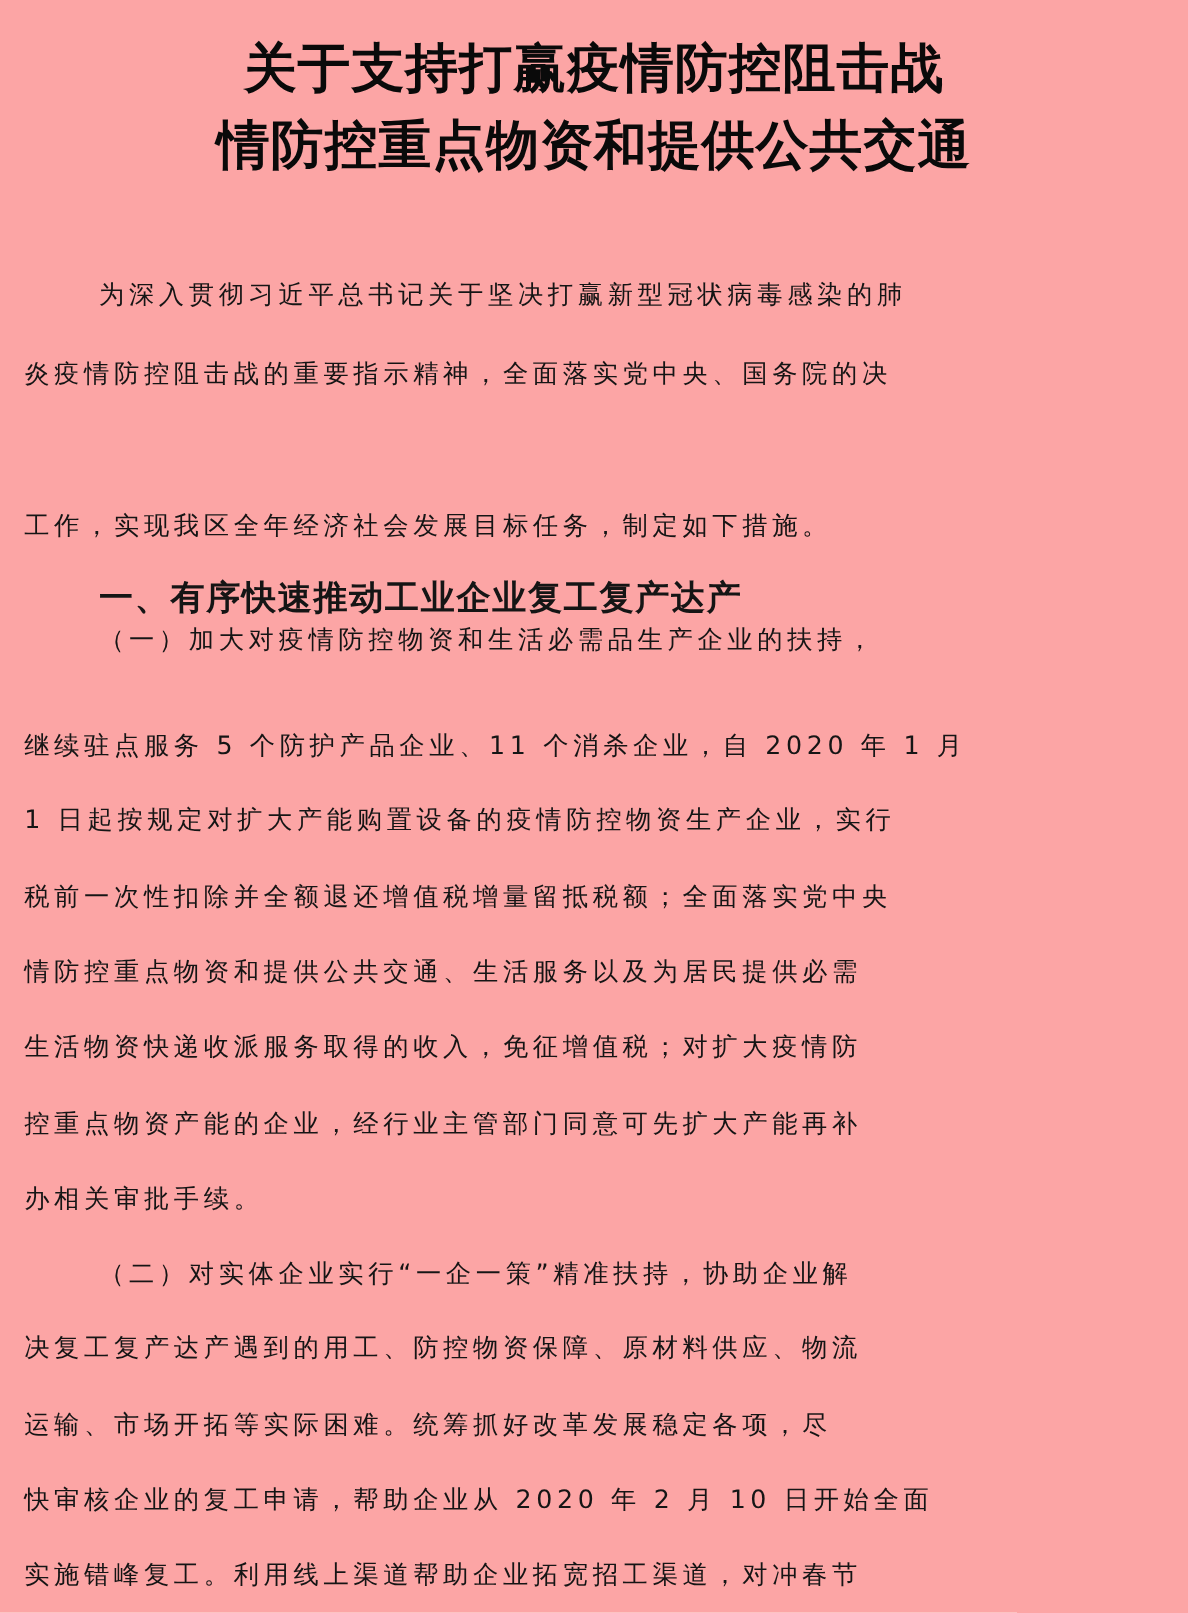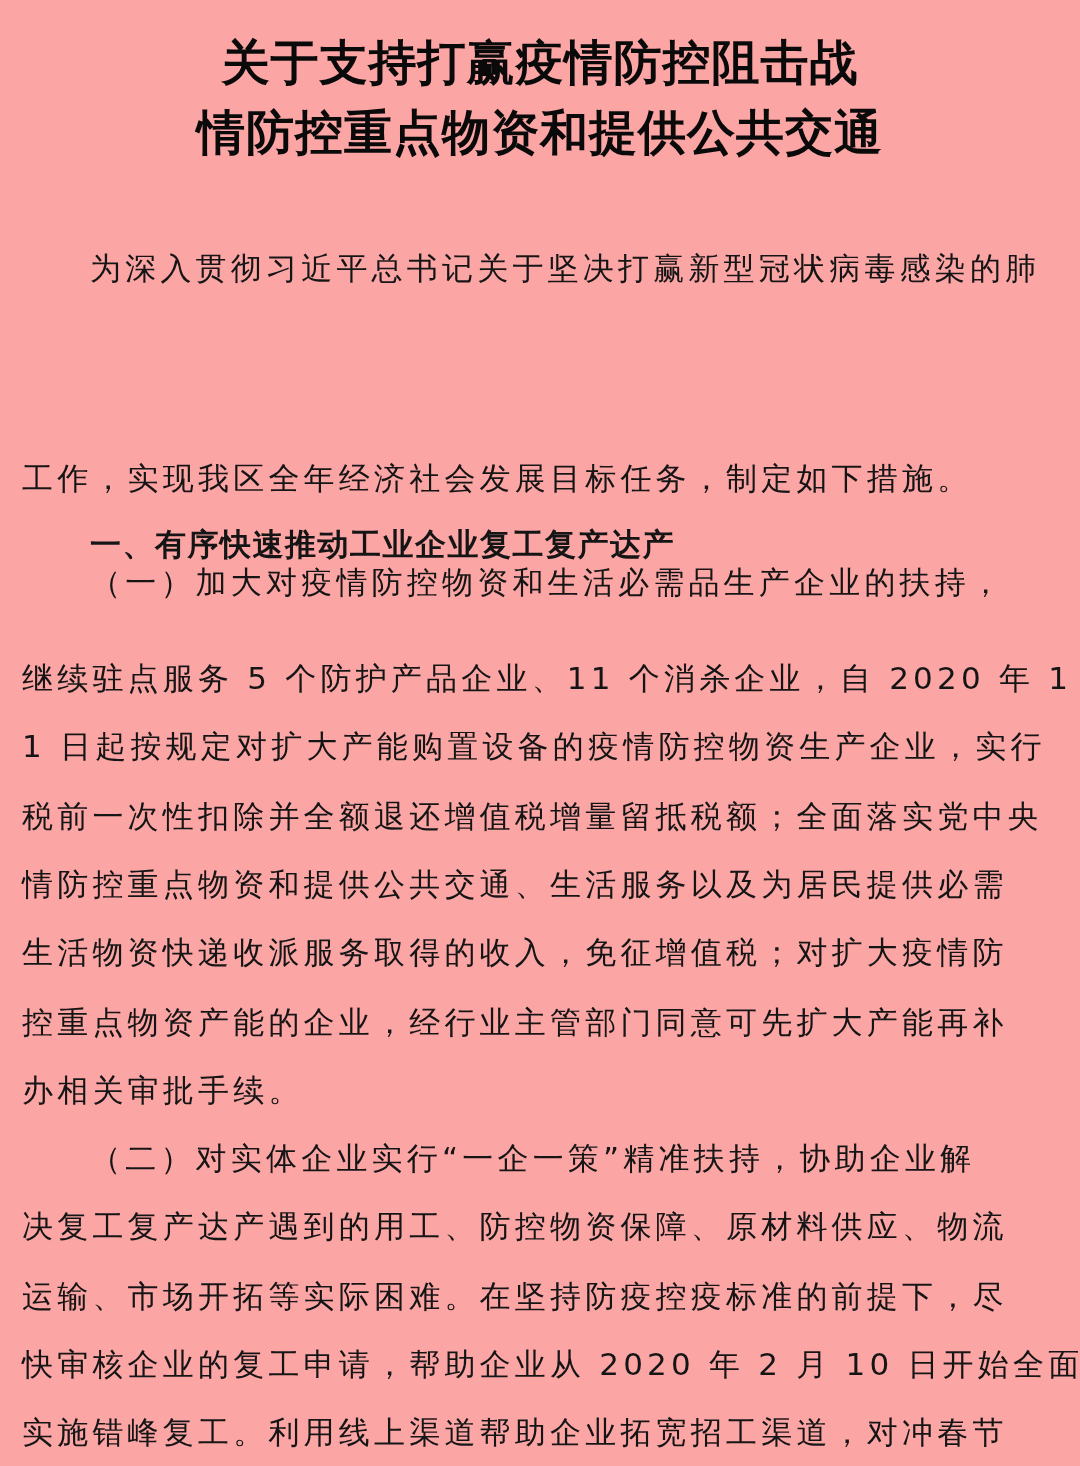--- a/index.html
+++ b/index.html
@@ -35,21 +35,21 @@
       line-height: 56px;
       color: #0a0a0a;
     }
     .title.t1 { top: 34px; }
     .title.t2 { top: 104px; }
 
     .line {
       position: absolute;
       left: 22px;
       width: 1040px;
-      font-size: 31px;
+      font-size: 23px;
       line-height: 44px;
       white-space: nowrap;
       letter-spacing: 4.2px;
       color: #151515;
       font-family: "DejaVu Sans", "Liberation Sans", sans-serif;
     }
     .line.indent { left: 90px; width: 972px; }
     .line.heading {
       font-weight: bold;
       letter-spacing: 1.5px;
@@ -57,31 +57,32 @@
     }
   </style>
 </head>
 <body>
 
 <div class="page">
   <div class="title t1">关于支持打赢疫情防控阻击战</div>
   <div class="title t2">情防控重点物资和提供公共交通</div>
 
   <div class="line indent" style="top:246px">为深入贯彻习近平总书记关于坚决打赢新型冠状病毒感染的肺</div>
+  <div class="line" style="top:318px">炎疫情防控阻击战的重要指示精神，全面落实党中央、国务院的决</div>
   <div class="line" style="top:456px">工作，实现我区全年经济社会发展目标任务，制定如下措施。</div>
 
   <div class="line indent heading" style="top:522px">一、有序快速推动工业企业复工复产达产</div>
 
   <div class="line indent" style="top:560px">（一）加大对疫情防控物资和生活必需品生产企业的扶持，</div>
   <div class="line" style="top:656px">继续驻点服务 5 个防护产品企业、11 个消杀企业，自 2020 年 1 月</div>
   <div class="line" style="top:724px">1 日起按规定对扩大产能购置设备的疫情防控物资生产企业，实行</div>
   <div class="line" style="top:794px">税前一次性扣除并全额退还增值税增量留抵税额；全面落实党中央</div>
   <div class="line" style="top:862px">情防控重点物资和提供公共交通、生活服务以及为居民提供必需</div>
   <div class="line" style="top:930px">生活物资快递收派服务取得的收入，免征增值税；对扩大疫情防</div>
   <div class="line" style="top:1068px">办相关审批手续。</div>
   <div class="line" style="top:1000px">控重点物资产能的企业，经行业主管部门同意可先扩大产能再补</div>
 
   <div class="line indent" style="top:1136px">（二）对实体企业实行“一企一策”精准扶持，协助企业解</div>
   <div class="line" style="top:1204px">决复工复产达产遇到的用工、防控物资保障、原材料供应、物流</div>
-  <div class="line" style="top:1274px">运输、市场开拓等实际困难。在坚持防疫控疫标准的前提下，尽</div>
+  <div class="line" style="top:1274px">运输、市场开拓等实际困难。统筹抓好改革发展稳定各项，尽</div>
   <div class="line" style="top:1342px">快审核企业的复工申请，帮助企业从 2020 年 2 月 10 日开始全面</div>
   <div class="line" style="top:1410px">实施错峰复工。利用线上渠道帮助企业拓宽招工渠道，对冲春节</div>
 </div>
 
 </body></html>

